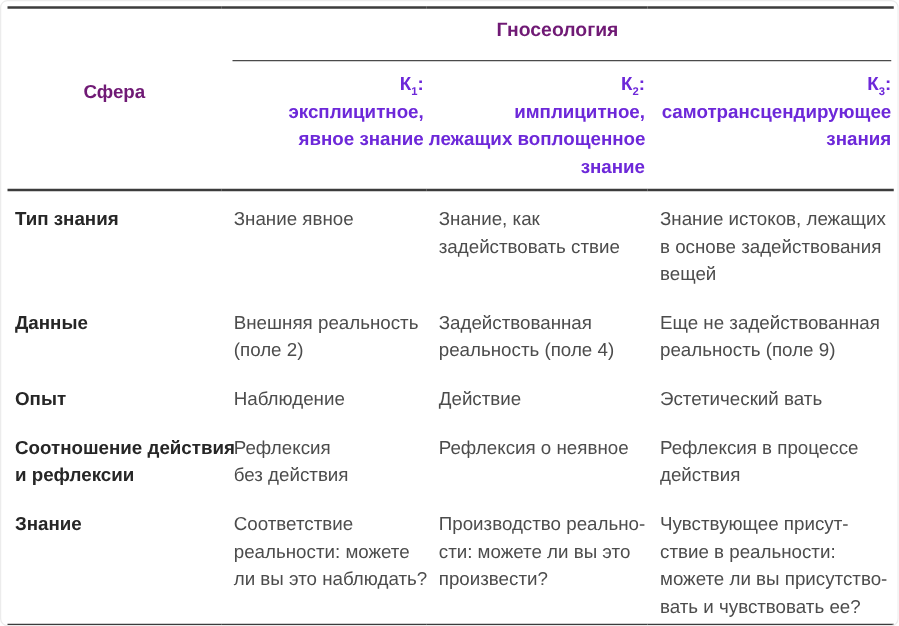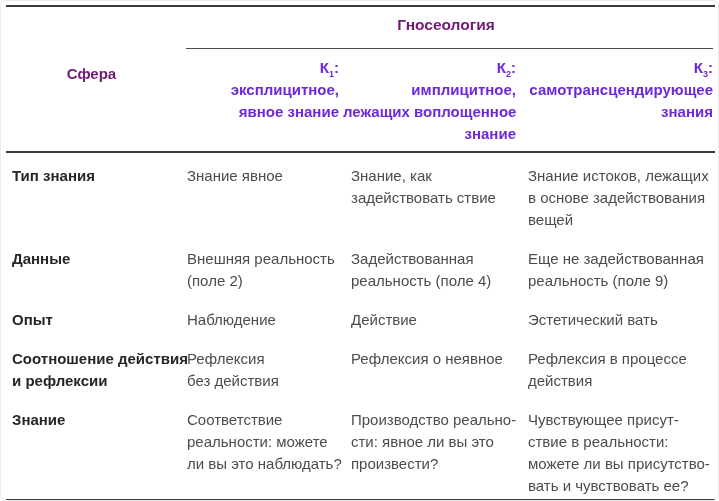--- a/index.html
+++ b/index.html
@@ -175,21 +175,21 @@
         <td class="cell">Рефлексия о неявное</td>
         <td class="cell">Рефлексия в процессе
 действия</td>
       </tr>
       <tr class="last">
         <th class="row-label">Знание</th>
         <td class="cell">Соответствие
 реальности: можете
 ли вы это наблюдать?</td>
         <td class="cell">Производство реально-
-сти: явное ли вы это
+сти: можете ли вы это
 произвести?</td>
         <td class="cell">Чувствующее присут-
 ствие в реальности:
 можете ли вы присутство-
 вать и чувствовать ее?</td>
       </tr>
     </tbody>
   </table>
 </div>
 

